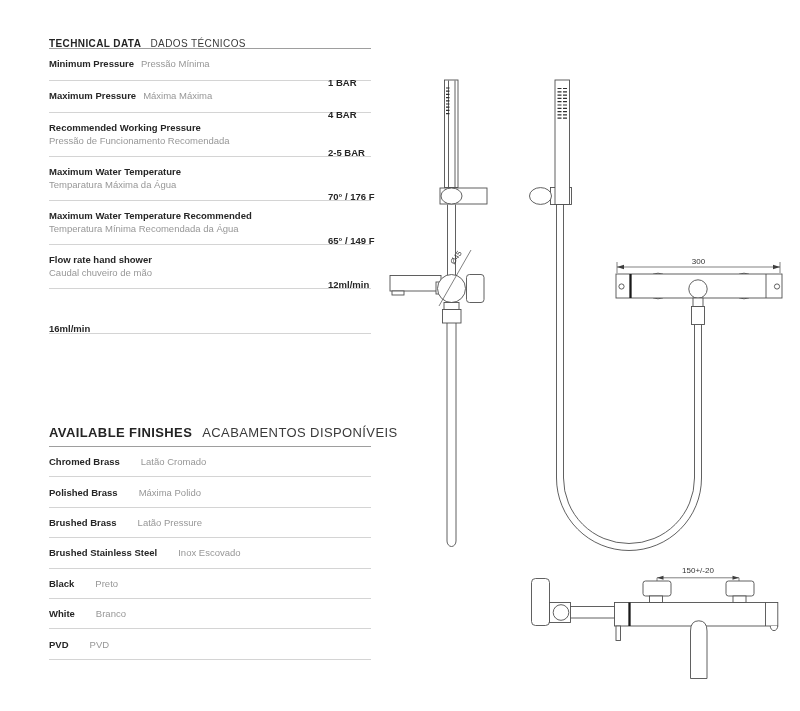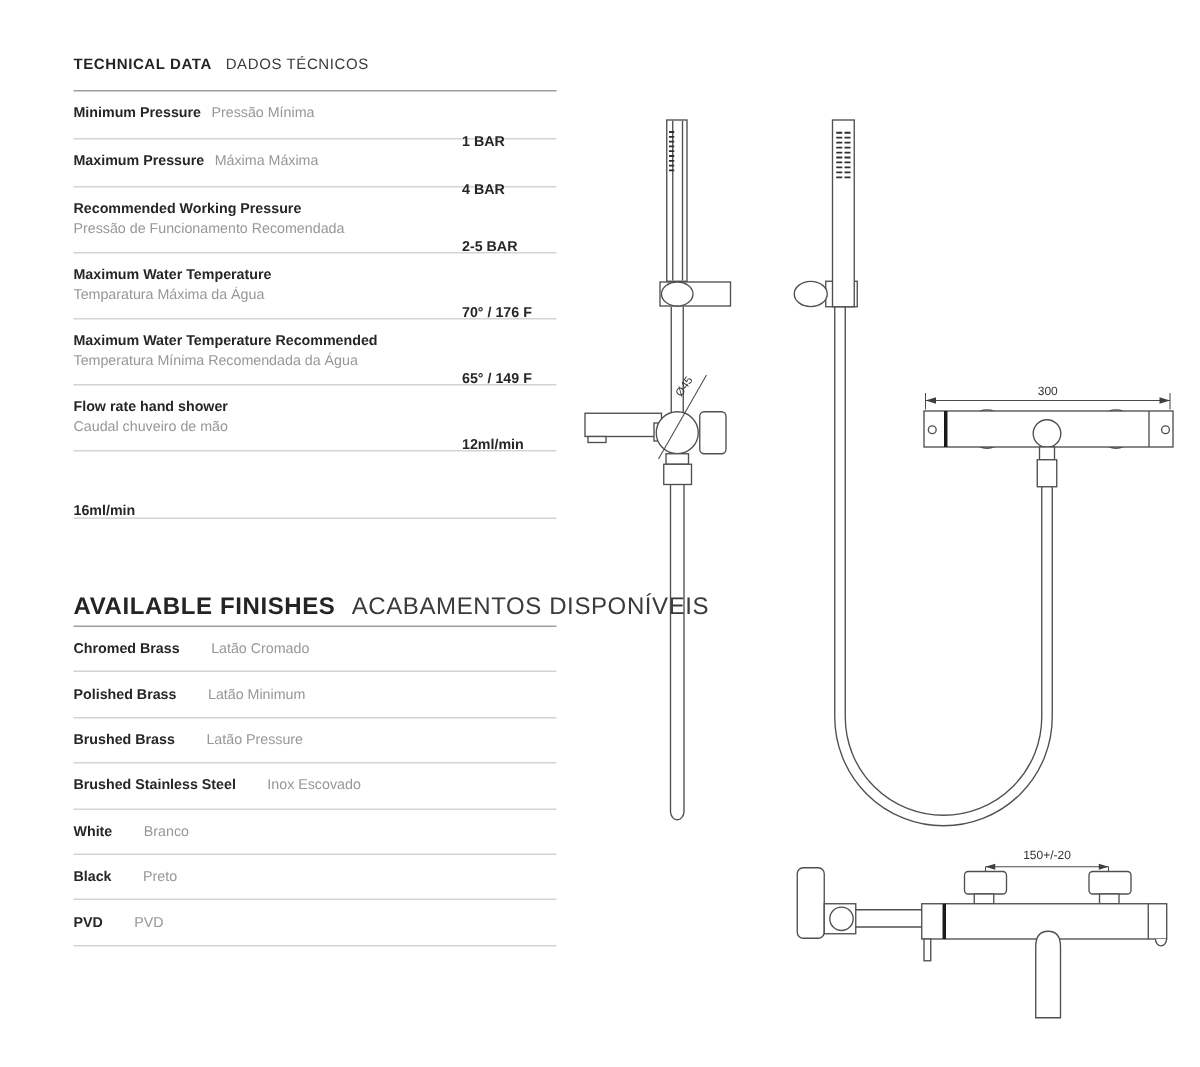--- a/index.html
+++ b/index.html
@@ -2,30 +2,30 @@
 <html><head>
 <meta charset="utf-8">
 <style>
   html,body{margin:0;padding:0;background:#fff;}
   *{box-sizing:border-box;}
   .page{position:relative;width:800px;height:711px;background:#fff;overflow:hidden;
         font-family:"Liberation Sans", sans-serif;}
 
   
   .left-col{position:absolute;left:49px;top:0;width:322px;}
-  .sec-head{height:61px;padding-top:38px;border-bottom:1px solid #9e9e9e;
+  .sec-head{height:49px;padding-top:38px;border-bottom:1px solid #9e9e9e;
             font-size:10px;letter-spacing:.4px;color:#242424;white-space:nowrap;}
   .sec-head .h-en{font-weight:bold;}
   .sec-head .h-pt{margin-left:6px;font-weight:normal;color:#3a3a3a;}
-  .sec-head2{margin-top:44px;height:28px;padding-top:6px;border-bottom:1px solid #9e9e9e;
-             font-size:16px;letter-spacing:.4px;color:#242424;white-space:nowrap;}
+  .sec-head2{margin-top:85px;height:28px;padding-top:6px;border-bottom:1px solid #9e9e9e;
+             font-size:13px;letter-spacing:.4px;color:#242424;white-space:nowrap;}
   .sec-head2 .h-en{font-weight:bold;}
   .sec-head2 .h-pt{margin-left:6px;color:#3a3a3a;}
 
-  .trow{display:flex;align-items:center;border-bottom:1px solid #d4d4d4;}
+  .trow{display:flex;align-items:center;border-bottom:1px solid #d4d4d4;gap:20px;}
   .h32{height:32px}.h44{height:44px}.h45{height:45px}
   .trow .lbl{flex:0 0 259px;font-size:9.5px;line-height:12.5px;}
   .trow .en{font-weight:bold;color:#262626;}
   .trow .pt{color:#979797;}
   .one .pt{margin-left:7px;}
   .two .en,.two .pt{display:block;}
   .trow .val{font-size:9.5px;font-weight:bold;color:#262626;white-space:nowrap;margin-top:35px;}
 
   .frow{display:flex;align-items:center;height:30.4px;border-bottom:1px solid #d4d4d4;
         font-size:9.5px;gap:14px;}
@@ -110,37 +110,37 @@
       <span class="h-en">AVAILABLE FINISHES</span>
       <span class="h-pt">ACABAMENTOS DISPONÍVEIS</span>
     </div>
 
     <div class="frow">
       <span class="en">Chromed Brass</span>
         <span class="pt">Latão Cromado</span>
     </div>
     <div class="frow">
       <span class="en">Polished Brass</span>
-        <span class="pt">Latão Minimum</span>
+        <span class="pt">Máxima Polido</span>
     </div>
     <div class="frow">
       <span class="en">Brushed Brass</span>
         <span class="pt">Latão Pressure</span>
     </div>
     <div class="frow">
       <span class="en">Brushed Stainless Steel</span>
         <span class="pt">Inox Escovado</span>
     </div>
     <div class="frow">
+      <span class="en">Black</span>
+        <span class="pt">Preto</span>
+    </div>
+    <div class="frow">
       <span class="en">White</span>
         <span class="pt">Branco</span>
-    </div>
-    <div class="frow">
-      <span class="en">Black</span>
-        <span class="pt">Preto</span>
     </div>
     <div class="frow">
       <span class="en">PVD</span>
         <span class="pt">PVD</span>
     </div>
   </div>
 
   <svg class="draw" width="800" height="711" viewBox="0 0 800 711">
 
     <g>

